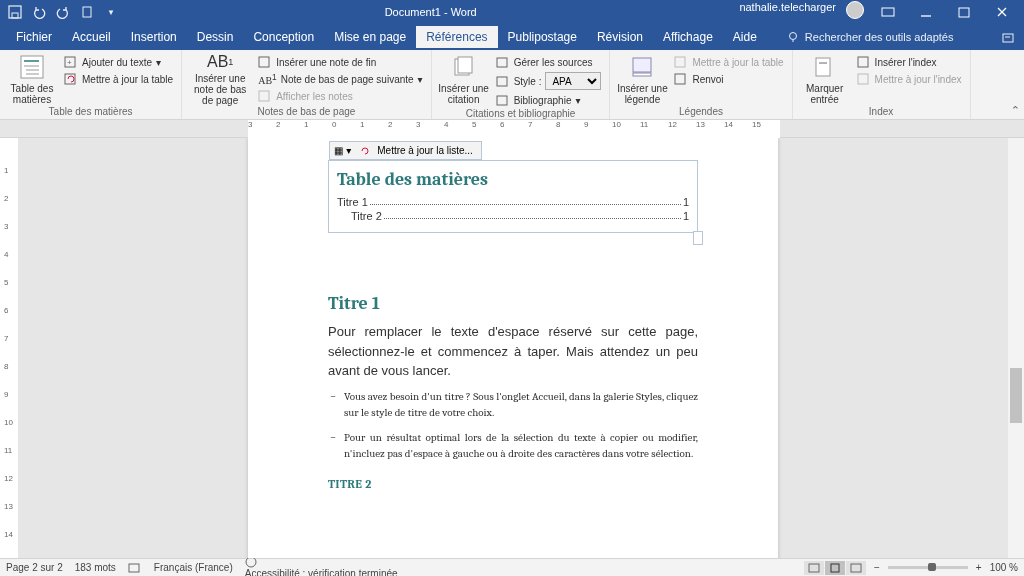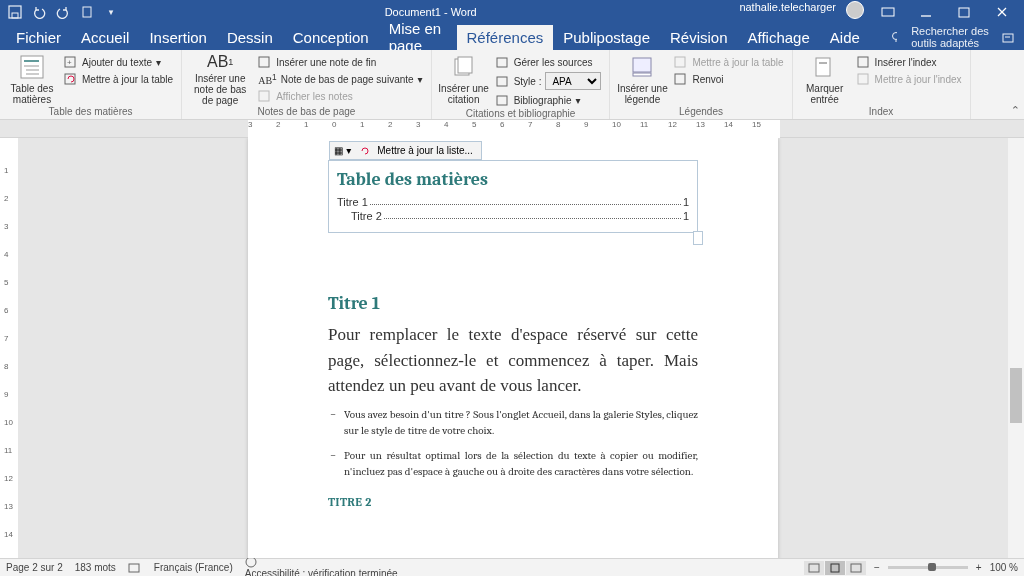--- a/index.html
+++ b/index.html
@@ -5,23 +5,23 @@
 *{margin:0;padding:0;box-sizing:border-box;font-family:"Segoe UI",Arial,sans-serif}
 body{background:#fff;overflow:hidden;font-size:11px}
 .titlebar{background:#2b579a;height:24px;display:flex;align-items:center;color:#fff;padding:0 4px}
 .qat{display:flex;gap:2px;align-items:center}
 .qat-btn{width:22px;height:22px;display:flex;align-items:center;justify-content:center;opacity:.9}
 .title-center{flex:1;text-align:center;font-size:11px}
 .title-right{display:flex;align-items:flex-start;gap:10px;padding-right:4px}
 .win-btn{width:28px;height:22px;display:flex;align-items:center;justify-content:center}
 .avatar{width:18px;height:18px;border-radius:50%;background:#ccc;border:1px solid #fff}
 .menubar{background:#2b579a;height:26px;display:flex;align-items:center;color:#fff;padding:0 6px}
-.menu-item{padding:4px 10px;font-size:15px;cursor:pointer}
+.menu-item{padding:4px 10px;font-size:12px;cursor:pointer}
 .menu-item.active{background:#f3f3f3;color:#2b579a}
-.tell-me{margin-left:20px;display:flex;align-items:center;gap:14px;opacity:.9}
+.tell-me{margin-left:20px;display:flex;align-items:center;gap:6px;opacity:.9}
 .share-icon{margin-left:auto;opacity:.9}
 .ribbon{background:#f3f3f3;height:70px;display:flex;border-bottom:1px solid #d4d4d4;position:relative}
 .ribbon-group{display:flex;flex-direction:column;padding:2px 6px;border-right:1px solid #e1e1e1;position:relative}
 .ribbon-group-content{flex:1;display:flex;gap:4px;align-items:flex-start}
 .ribbon-group-label{text-align:center;font-size:10px;color:#666;padding-bottom:1px}
 .big-btn{display:flex;flex-direction:column;align-items:center;justify-content:center;width:52px;height:54px;text-align:center;font-size:10px;color:#333;gap:2px}
 .big-btn .icon{width:28px;height:28px;display:flex;align-items:center;justify-content:center}
 .small-items{display:flex;flex-direction:column;gap:1px;font-size:10px;color:#333;padding-top:2px}
 .small-item{display:flex;align-items:center;gap:4px;padding:1px 2px;white-space:nowrap}
 .small-item.disabled{color:#a0a0a0}
@@ -40,21 +40,21 @@
 .toc-toolbar{position:absolute;top:-20px;left:0;background:#f3f3f3;border:1px solid #b6c8d8;display:flex;align-items:center;font-size:10px;height:19px}
 .toc-toolbar span{padding:0 4px;display:flex;align-items:center;gap:2px}
 .toc-title{color:#2e7a7a;font-size:18px;font-weight:600;font-family:Cambria,serif;margin-bottom:6px}
 .toc-line{display:flex;font-family:Cambria,serif;font-size:11px;color:#333;margin:2px 0}
 .toc-line .label{white-space:nowrap}
 .toc-line .dots{flex:1;border-bottom:1px dotted #666;margin:0 2px;position:relative;top:-3px}
 .toc-line .pg{white-space:nowrap}
 .toc-handle{position:absolute;right:-6px;top:70px;width:10px;height:14px;border:1px solid #b6c8d8;background:#fff}
 .h1{color:#2e7a7a;font-size:18px;font-weight:600;font-family:Cambria,serif;margin-top:60px;margin-bottom:8px}
 .h2{color:#2e7a7a;font-size:12px;font-weight:600;font-family:Cambria,serif;margin-top:14px;margin-bottom:6px;text-transform:uppercase;letter-spacing:.3px}
-.para{font-family:Liberation Serif, serif;font-size:17px;color:#333;line-height:1.5;margin-bottom:8px;text-align:justify}
+.para{font-family:Liberation Sans, sans-serif;font-size:13px;color:#333;line-height:1.5;margin-bottom:8px;text-align:justify}
 .bullets{padding-left:16px}
 .bullets li{font-family:Cambria,serif;font-size:11px;color:#333;line-height:1.5;margin-bottom:8px;list-style:none;position:relative;text-align:justify}
 .bullets li:before{content:"−";position:absolute;left:-14px;color:#333}
 .scrollbar-v{position:absolute;right:0;top:0;width:16px;bottom:0;background:#f3f3f3}
 .scroll-thumb{position:absolute;right:2px;width:12px;top:230px;height:55px;background:#c1c1c1}
 .statusbar{height:18px;background:#f3f3f3;border-top:1px solid #d4d4d4;display:flex;align-items:center;font-size:10px;color:#444;padding:0 6px;gap:12px}
 .statusbar .right{margin-left:auto;display:flex;align-items:center;gap:8px}
 .zoom-slider{width:80px;height:3px;background:#ccc;position:relative}
 .zoom-slider:after{content:"";position:absolute;left:50%;top:-3px;width:8px;height:8px;background:#666;border-radius:2px}
 .view-btns{display:flex;gap:1px}

